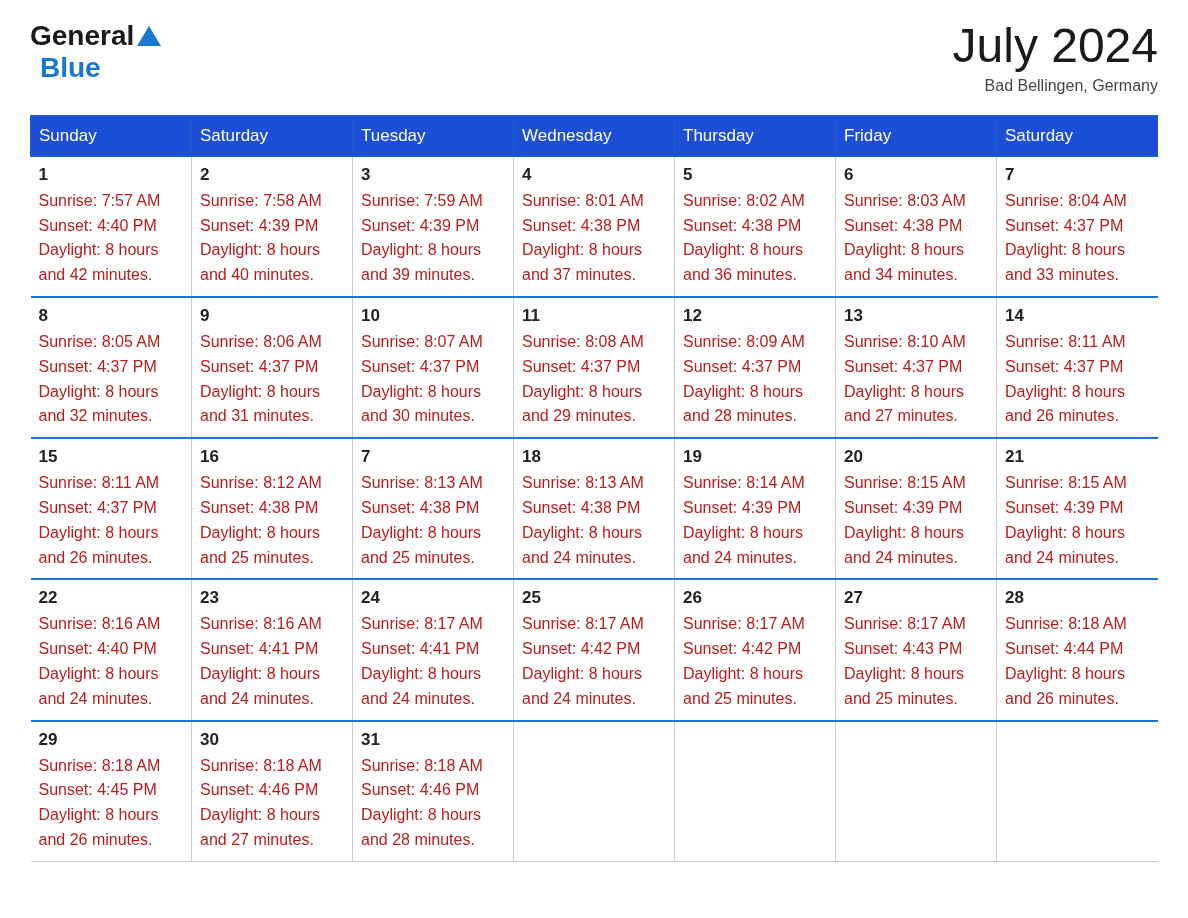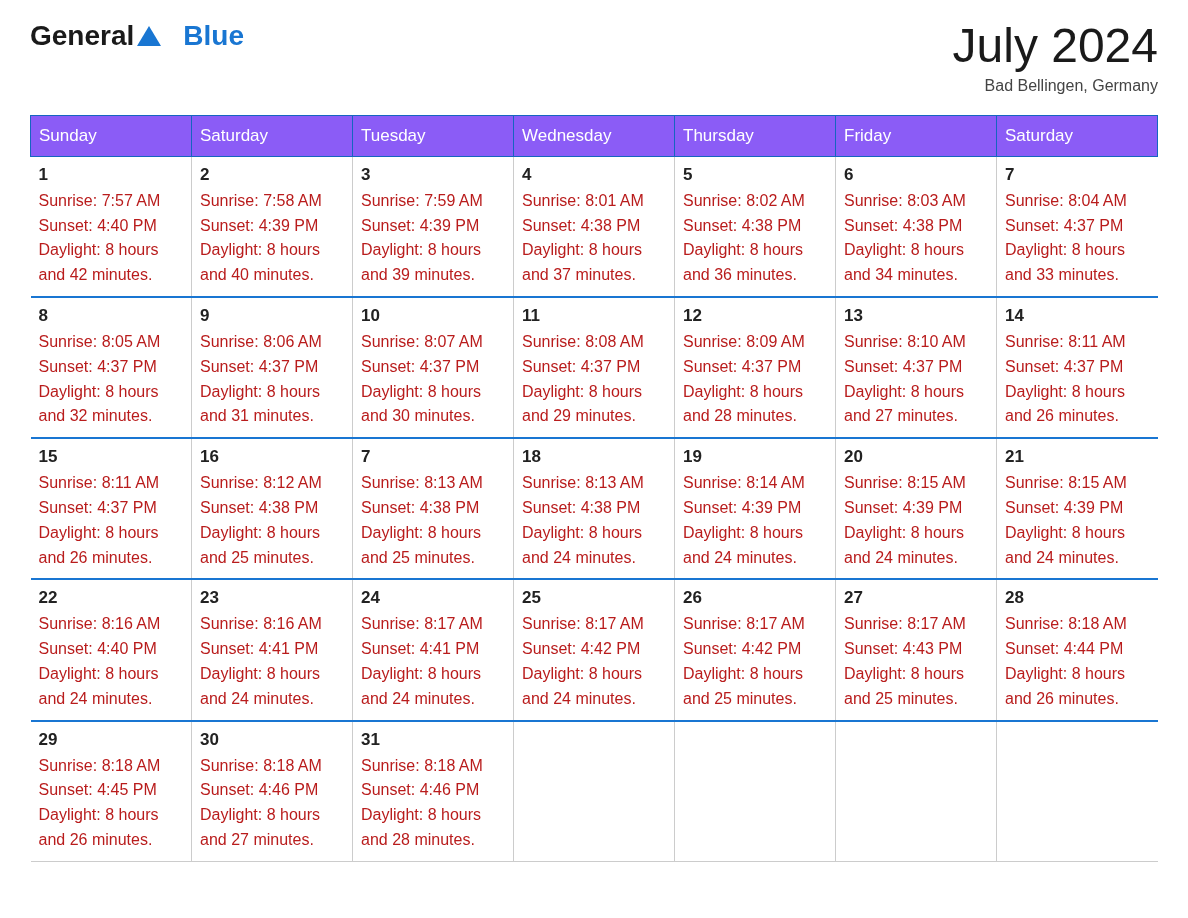--- a/index.html
+++ b/index.html
@@ -11,21 +11,21 @@
       min-height: 918px;
     }
     .header {
       display: flex;
       justify-content: space-between;
       align-items: flex-start;
       margin-bottom: 20px;
     }
     .logo {
       display: flex;
-      flex-direction: row;
+      flex-direction: column;
       align-items: flex-start;
     }
     .logo-text {
       display: flex;
       align-items: center;
       font-size: 28px;
       font-weight: bold;
       color: #1a1a1a;
     }
     .logo-general { color: #1a1a1a; }
@@ -51,21 +51,21 @@
       font-size: 16px;
       color: #444;
       margin-top: 4px;
     }
     table {
       width: 100%;
       border-collapse: collapse;
       table-layout: fixed;
     }
     thead tr {
-      background-color: #8b5cf6;
+      background-color: #1d4ed8;
     }
     thead th {
       color: #fff;
       padding: 10px 8px;
       text-align: left;
       font-size: 17px;
       font-weight: normal;
       border: 1px solid #1565c0;
     }
     tbody tr {
@@ -96,21 +96,21 @@
     .empty-cell {
       background: #fff;
     }
     tbody tr:last-child {
       border-bottom: 1px solid #ccc;
     }
     .logo-line2 {
       color: #1976d2;
       font-size: 28px;
       font-weight: bold;
-      margin-left: 19px;
+      margin-left: 10px;
     }
   </style>
 </head>
 <body>
 
 <div class="header">
   <div class="logo">
     <div class="logo-text">
       <span class="logo-general">General</span>
       <span class="logo-triangle"></span>

